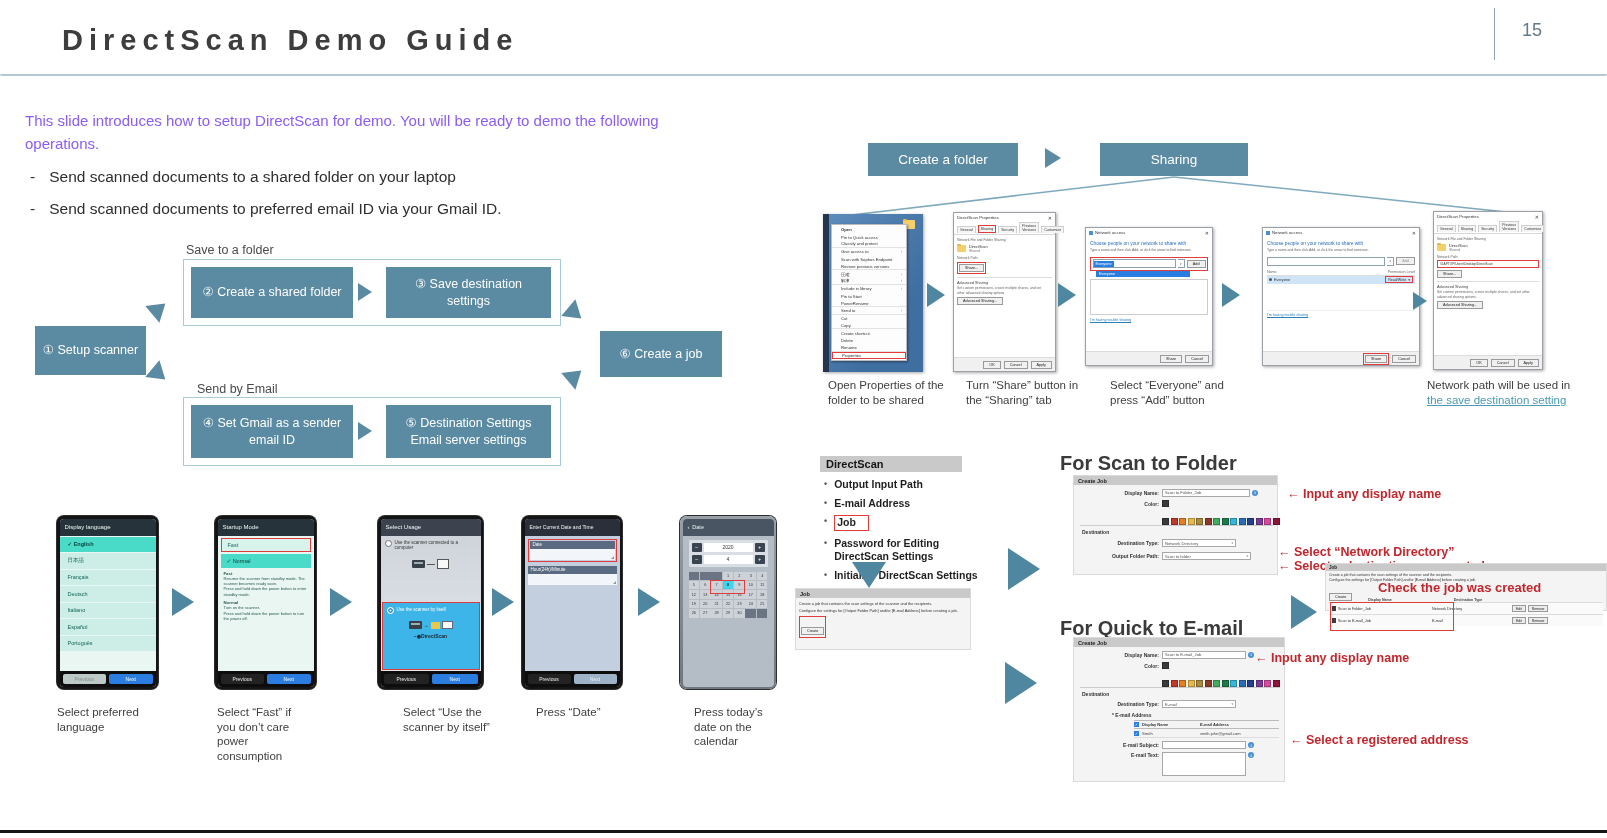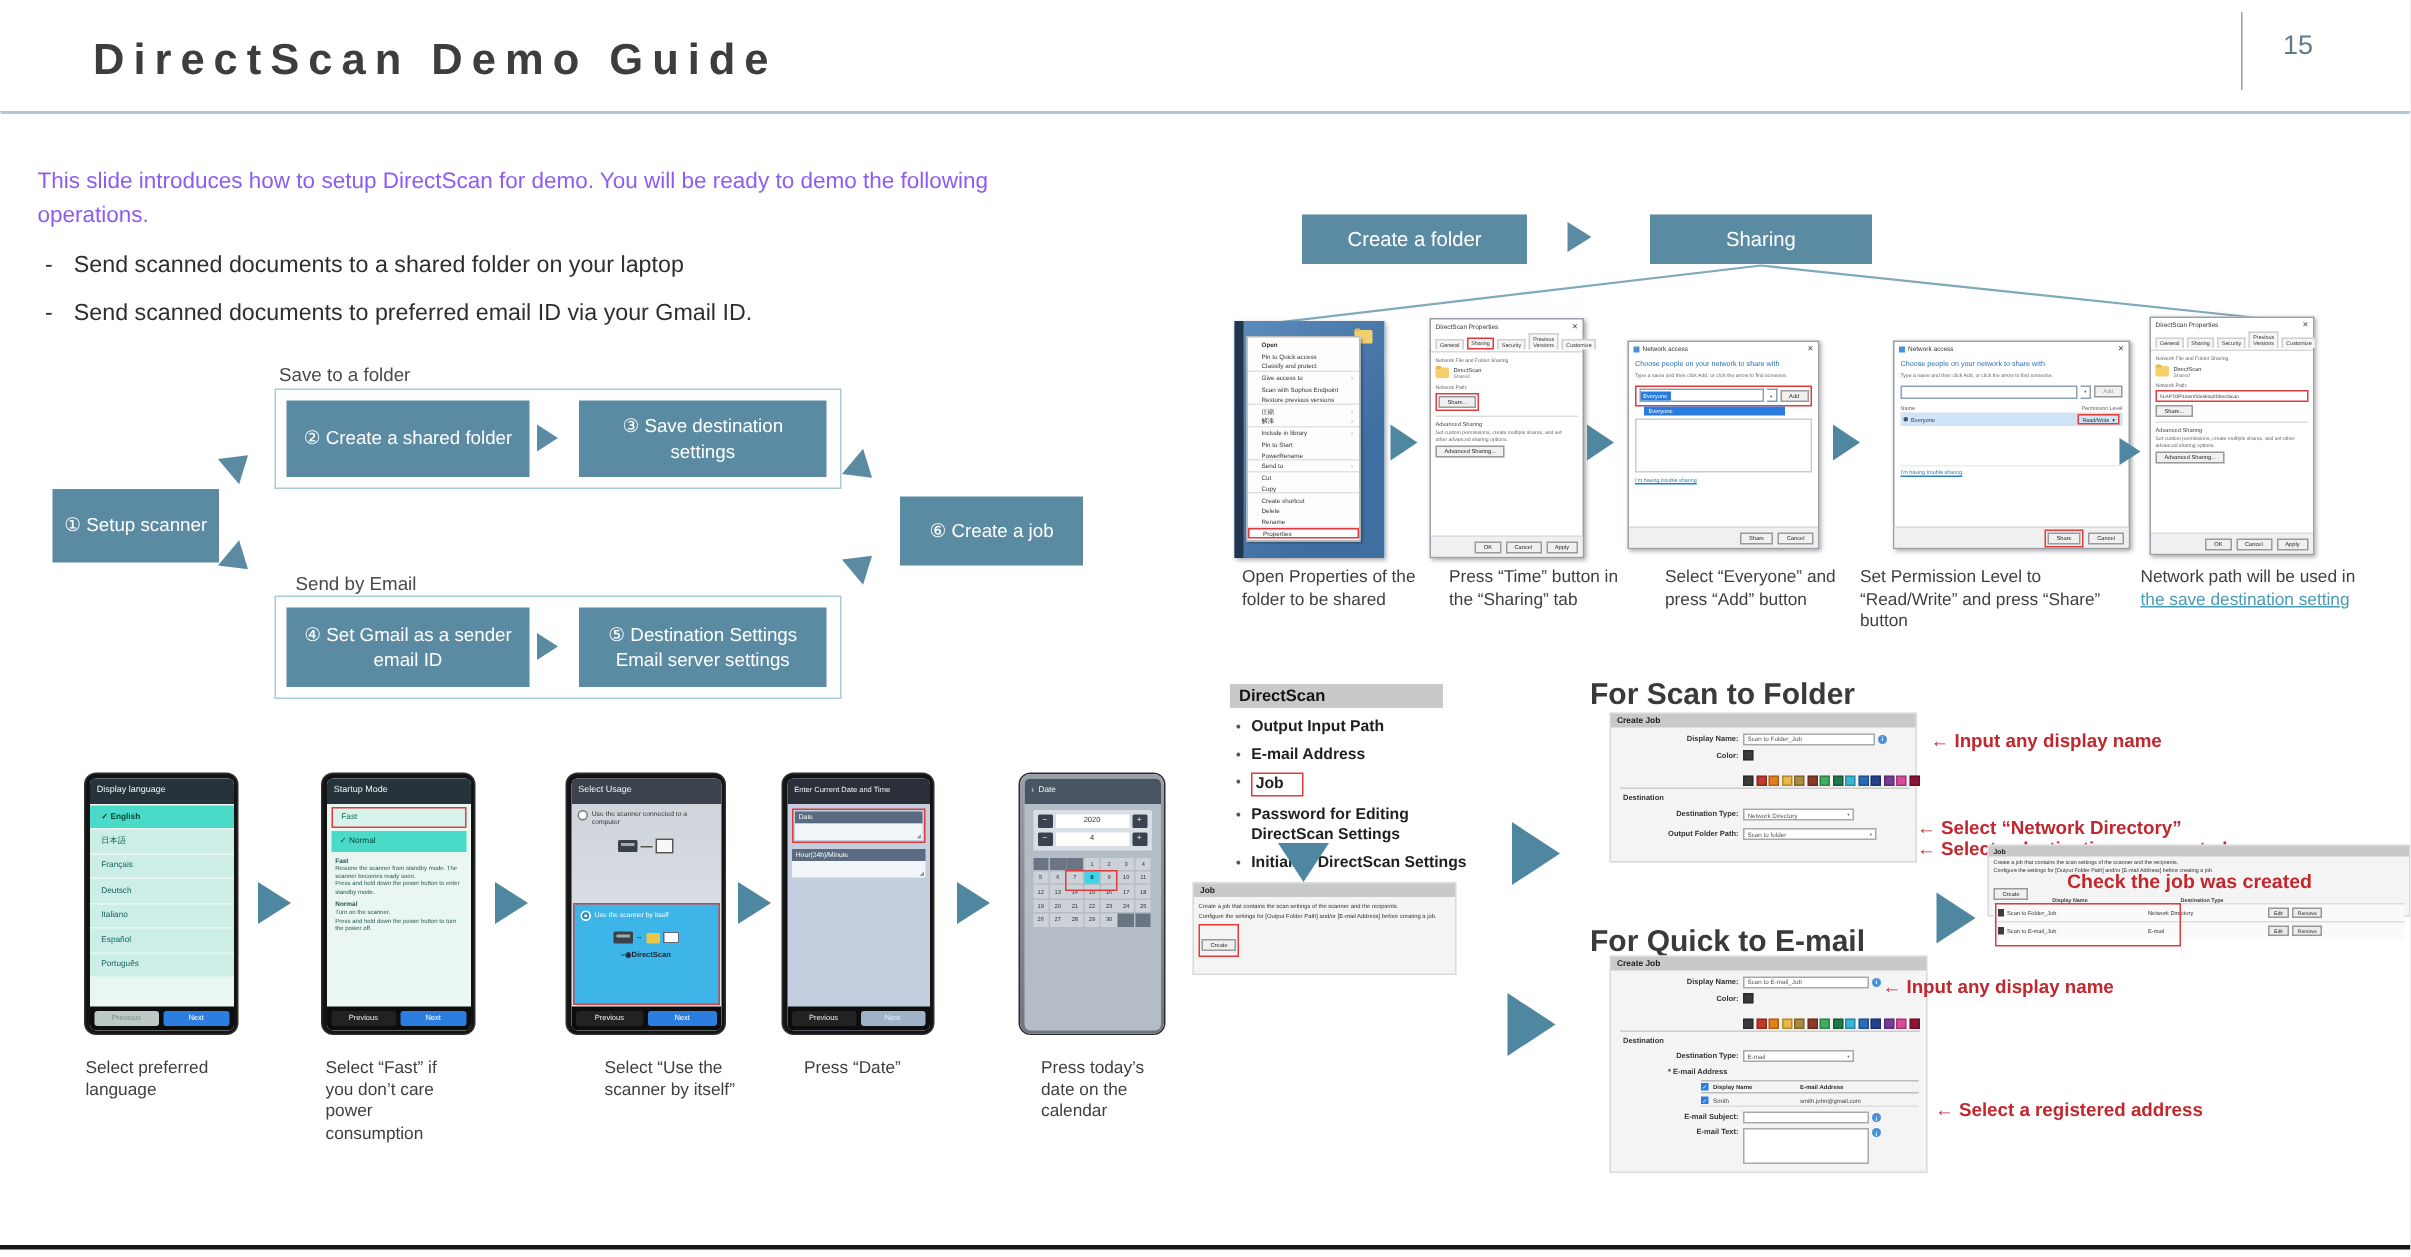--- a/index.html
+++ b/index.html
@@ -369,23 +369,22 @@
       <div style="margin-top:2px;"><span class="mbtn">Advanced Sharing...</span></div>
     </div>
     <div class="footerstrip">
       <span class="mbtn">OK</span>
       <span class="mbtn">Cancel</span>
       <span class="mbtn">Apply</span>
     </div>
   </div>
 
   <div class="cap" style="left:828px;top:378px;width:130px;">Open Properties of the folder to be shared</div>
-  <div class="cap" style="left:966px;top:378px;width:130px;">Press “Time” button in the “Sharing” tab</div>
+  <div class="cap" style="left:966px;top:378px;width:130px;">Turn “Share” button in the “Sharing” tab</div>
   <div class="cap" style="left:1110px;top:378px;width:130px;">Select “Everyone” and press “Add” button</div>
-  <div class="cap" style="left:1240px;top:378px;width:165px;">Set Permission Level to “Read/Write” and press “Share” button</div>
   <div class="cap" style="left:1427px;top:378px;width:150px;">
     <span>Network path will be used in</span>
     <a href="#">the save destination setting</a>
   </div>
 
   <div class="phone" style="left:57px;top:516px;width:101px;height:173px;">
     <div class="scr" style="background:#eaf6f2;">
       <div class="ph-h">Display language</div>
       <div style="flex:1;padding:1px 0;">
           <div class="lang sel">✓ English</div>

